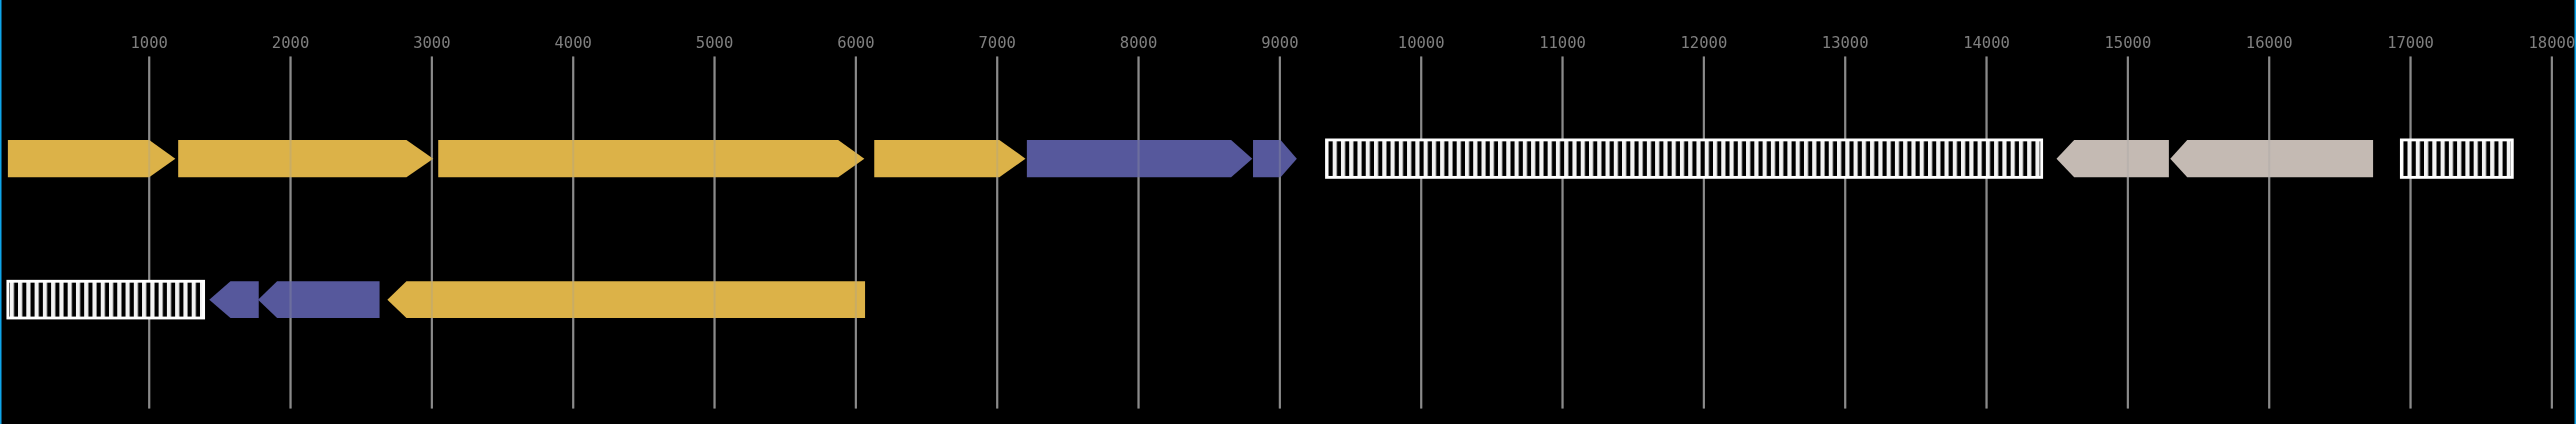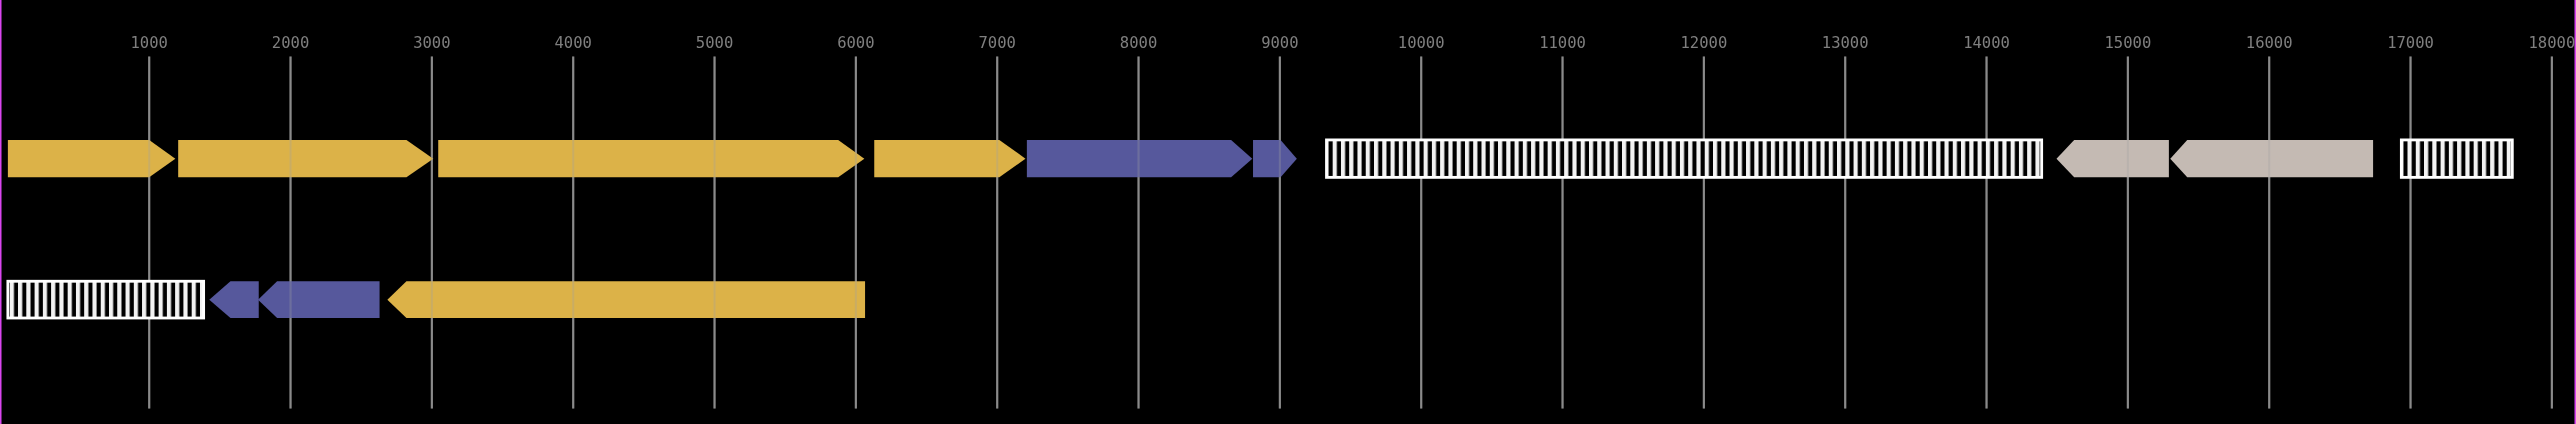--- a/index.html
+++ b/index.html
@@ -7,21 +7,21 @@
     padding: 0;
     background: #000000;
     width: 2576px;
     height: 424px;
     overflow: hidden;
   }
   .stage {
     position: relative;
     width: 2576px;
     height: 424px;
-    background: #d946ef;
+    background: #0ea5e9;
   }
   svg text.tick-label {
     font-family: "DejaVu Sans Mono", "Liberation Mono", monospace;
     font-size: 22px;
   }
 </style>
 </head>
 <body>
 
 <div class="stage">

